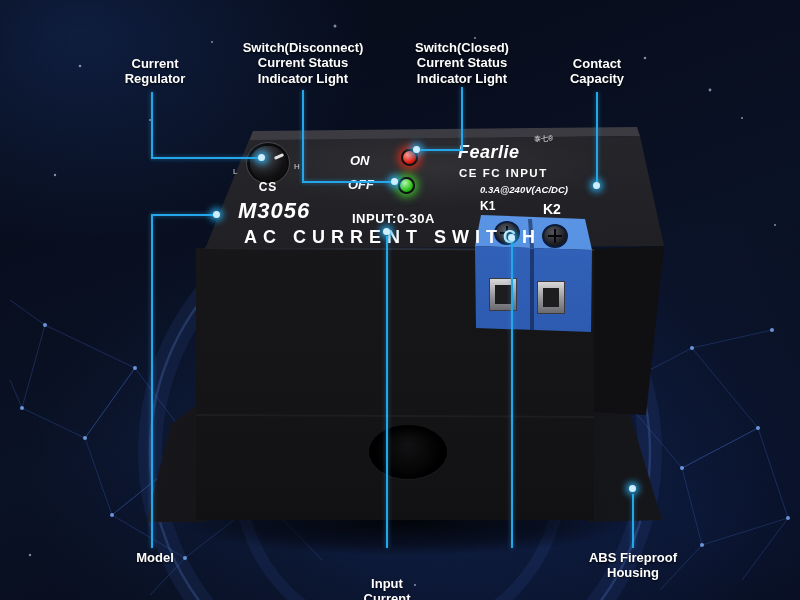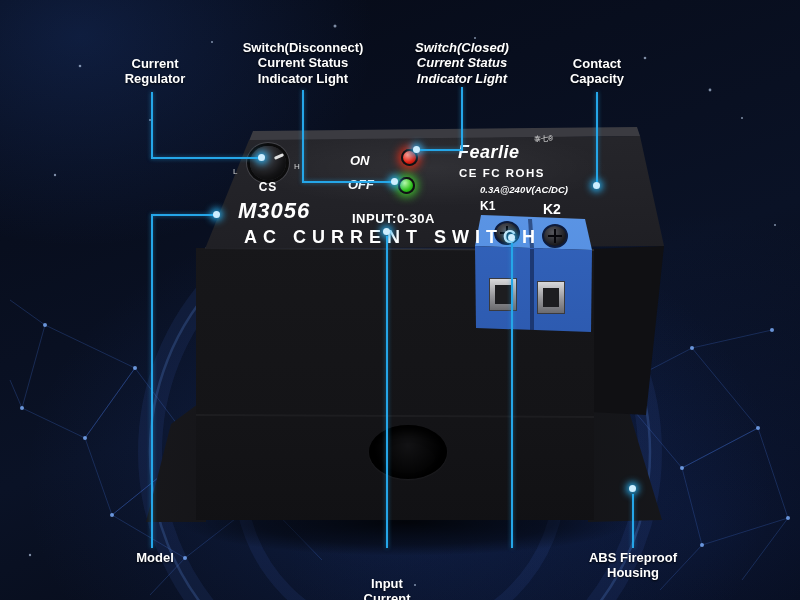--- a/index.html
+++ b/index.html
@@ -80,21 +80,21 @@
   .ann-label{position:absolute;color:#fff;font-size:13px;font-weight:bold;line-height:1.18;
     text-align:center;white-space:pre-line;text-shadow:0 1px 2px rgba(0,0,0,0.8);}
   .ann-vline{position:absolute;width:2px;background:#25a6e8;box-shadow:0 0 4px rgba(37,166,232,0.6);}
   .ann-hline{position:absolute;height:2px;background:#25a6e8;box-shadow:0 0 4px rgba(37,166,232,0.6);}
   .ann-dot{position:absolute;width:7px;height:7px;border-radius:50%;background:#cdeeff;
     box-shadow:0 0 7px 3px rgba(40,175,240,0.9);}
   #ann-cr-label{left:95px;top:56px;width:120px;}
   #ann-cr-v{left:151px;top:92px;height:66px;} #ann-cr-h{left:151px;top:157px;width:110px;} #ann-cr-dot{left:258px;top:154px;}
   #ann-sd-label{left:223px;top:40px;width:160px;}
   #ann-sd-v{left:302px;top:90px;height:92px;} #ann-sd-h{left:302px;top:181px;width:92px;} #ann-sd-dot{left:391px;top:178px;}
-  #ann-sc-label{left:392px;top:40px;width:140px;font-style:italic;}
+  #ann-sc-label{left:392px;top:40px;width:140px;}
   #ann-sc-v{left:461px;top:87px;height:63px;} #ann-sc-h{left:420px;top:149px;width:43px;} #ann-sc-dot{left:413px;top:146px;}
   #ann-cc-label{left:547px;top:56px;width:100px;}
   #ann-cc-v{left:596px;top:92px;height:90px;} #ann-cc-dot{left:593px;top:182px;}
   #ann-md-label{left:105px;top:550px;width:100px;}
   #ann-md-v{left:151px;top:215px;height:333px;} #ann-md-h{left:151px;top:214px;width:64px;} #ann-md-dot{left:213px;top:211px;}
   #ann-ic-label{left:337px;top:544px;width:100px;margin-top:32px;}
   #ann-ic-v{left:386px;top:236px;height:312px;} #ann-ic-dot{left:383px;top:228px;}
   #ann-oc-label{left:462px;top:550px;width:100px;}
   #ann-oc-v{left:511px;top:243px;height:305px;} #ann-oc-dot{left:508px;top:234px;}
   #ann-ah-label{left:568px;top:550px;width:130px;}
@@ -181,21 +181,21 @@
   <div class="led" id="led-on"></div>
   <div class="led" id="led-off"></div>
 
   <div class="dtext" id="dial-min">L</div>
   <div class="dtext" id="dial-max">H</div>
   <div class="dtext" id="dial-label">CS</div>
   <div class="dtext" id="led-on-label">ON</div>
   <div class="dtext" id="led-off-label">OFF</div>
   <div class="dtext" id="brand-mark">泰七®</div>
   <div class="dtext" id="brand">Fearlie</div>
-  <div class="dtext" id="certs">CE FC ROHS</div>
+  <div class="dtext" id="certs">CE FC INPUT</div>
   <div class="dtext" id="rating">0.3A@240V(AC/DC)</div>
   <div class="dtext" id="k1">K1</div>
   <div class="dtext" id="k2">K2</div>
   <div class="dtext" id="model-text">M3056</div>
   <div class="dtext" id="input-text">INPUT:0-30A</div>
   <div class="dtext" id="product-name">AC CURRENT SWITCH</div>
 
   <div class="ann-label" id="ann-cr-label">Current
 Regulator</div>
   <div class="ann-vline" id="ann-cr-v"></div>

